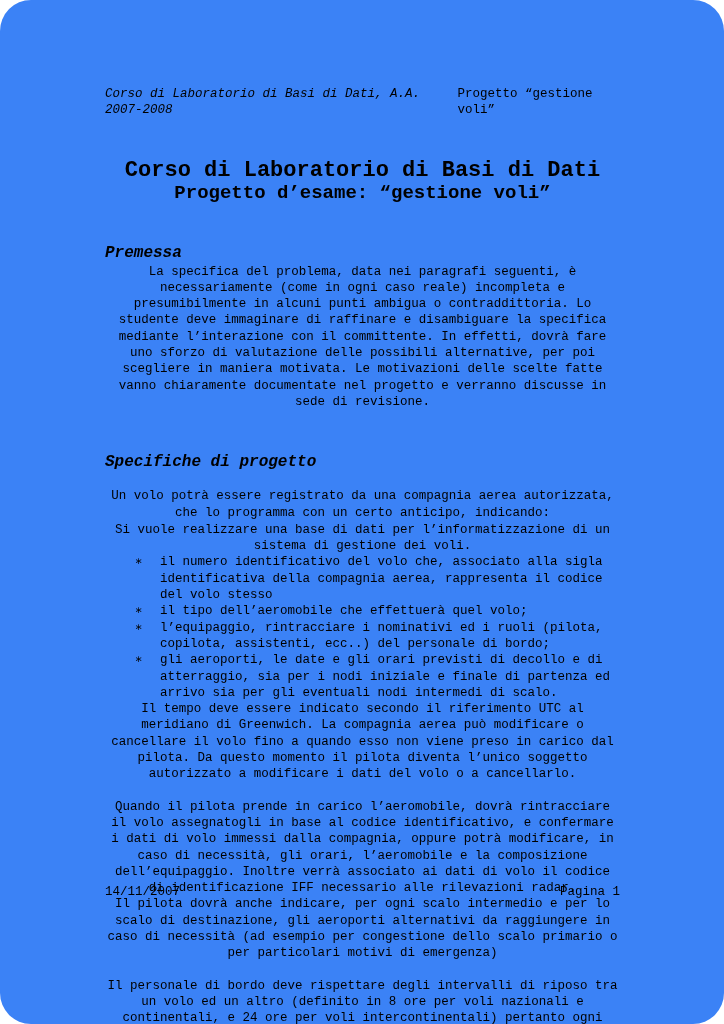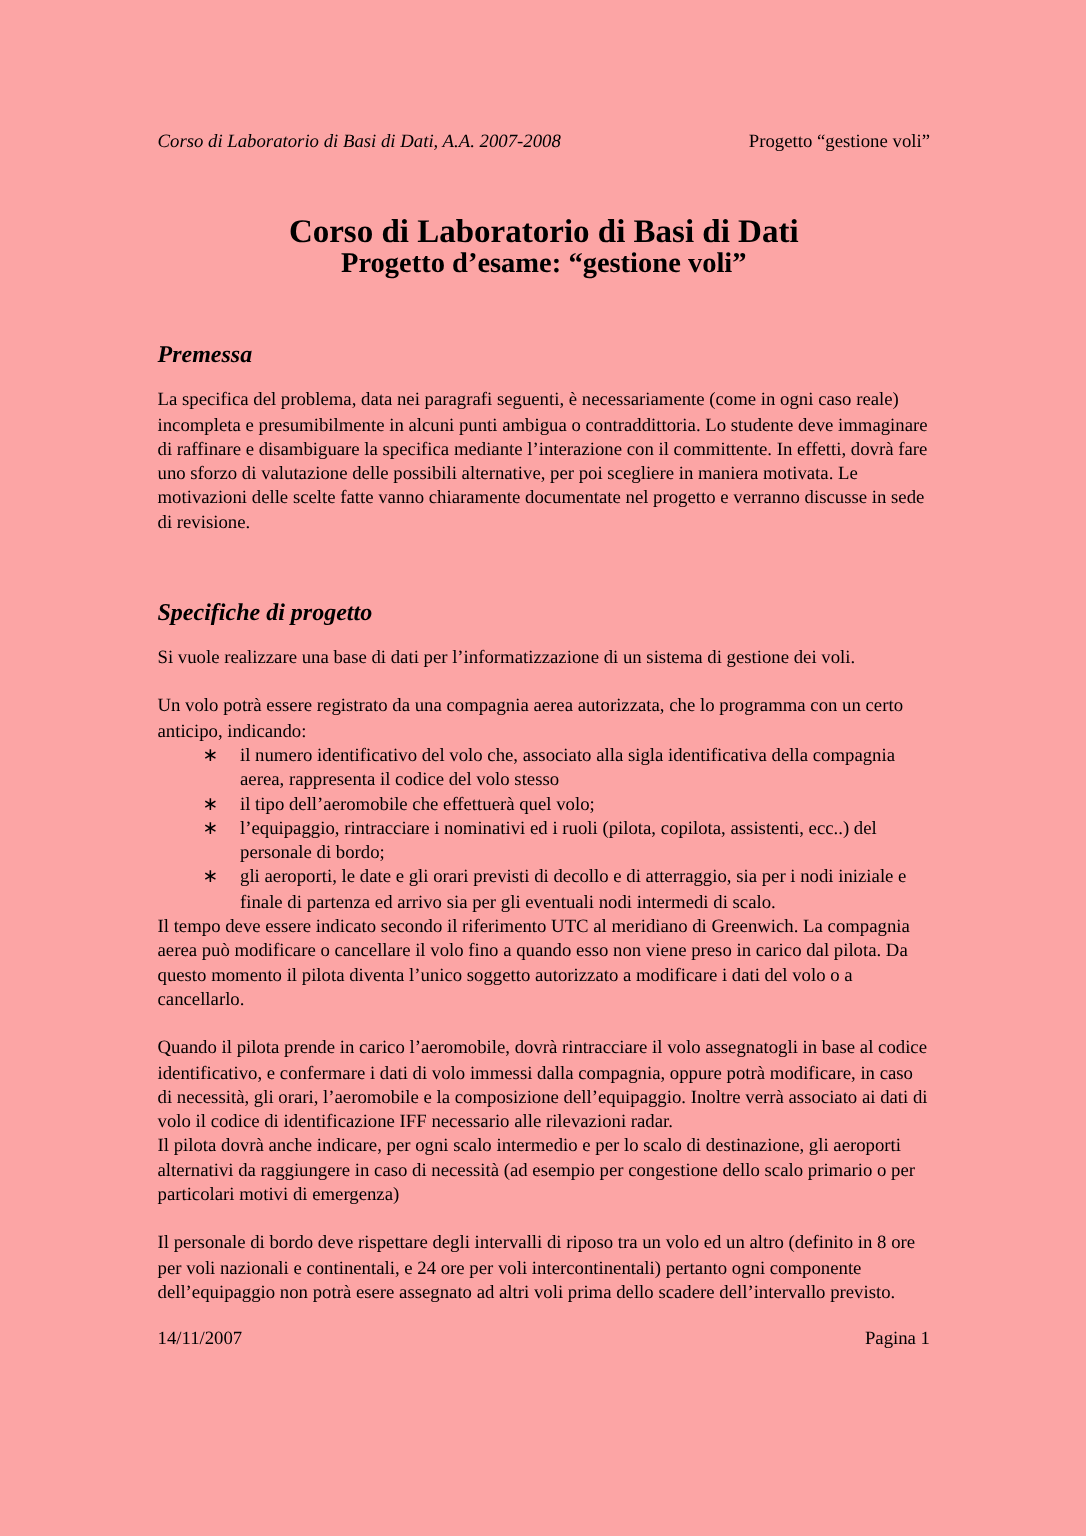--- a/index.html
+++ b/index.html
@@ -4,26 +4,27 @@
 <style>
   html, body {
     margin: 0;
     padding: 0;
     background: #ffffff;
   }
   .page {
     position: relative;
     width: 724px;
     height: 1024px;
-    background: #fca5a5;
+    background: #3b82f6;
     color: #000000;
-    font-family: Liberation Serif, serif;
+    font-family: Liberation Mono, monospace;
     font-size: 12.5px;
     line-height: 16.3px;
     overflow: hidden;
+    border-radius: 31px;
   }
   .content {
     padding: 86px 104px 0 105px;
   }
   .page-header {
     display: flex;
     justify-content: space-between;
     align-items: baseline;
     font-size: 12.5px;
   }
@@ -48,21 +49,22 @@
   }
   .section-heading {
     font-size: 16px;
     line-height: 19px;
     font-weight: bold;
     font-style: italic;
   }
   .h-premessa { margin-top: 40px; }
   .h-specifiche { margin-top: 43px; }
   p.body-par {
-    margin: 12px 0 0 0;
+    margin: 1px 0 0 0;
+    text-align: center;
   }
   p.body-par.no-gap { margin-top: 0; }
   p.body-par.line-gap { margin-top: 16px; }
   ul.star-list {
     margin: 0;
     padding: 0 0 0 30px;
     list-style: none;
   }
   ul.star-list li {
     display: flex;
@@ -97,22 +99,22 @@
     </div>
 
     <div class="doc-title">Corso di Laboratorio di Basi di Dati</div>
     <div class="doc-subtitle">Progetto d’esame: “gestione voli”</div>
 
 
     <div class="section-heading h-premessa">Premessa</div>
     <p class="body-par">La specifica del problema, data nei paragrafi seguenti, è necessariamente (come in ogni caso reale) incompleta e presumibilmente in alcuni punti ambigua o contraddittoria. Lo studente deve immaginare di raffinare e disambiguare la specifica mediante l’interazione con il committente. In effetti, dovrà fare uno sforzo di valutazione delle possibili alternative, per poi scegliere in maniera motivata. Le motivazioni delle scelte fatte vanno chiaramente documentate nel progetto e verranno discusse in sede di revisione.</p>
 
     <div class="section-heading h-specifiche">Specifiche di progetto</div>
+    <p class="body-par line-gap">Un volo potrà essere registrato da una compagnia aerea autorizzata, che lo programma con un certo anticipo, indicando:</p>
     <p class="body-par">Si vuole realizzare una base di dati per l’informatizzazione di un sistema di gestione dei voli.</p>
-    <p class="body-par line-gap">Un volo potrà essere registrato da una compagnia aerea autorizzata, che lo programma con un certo anticipo, indicando:</p>
 
     <ul class="star-list">
       <li>
         <span class="marker">∗</span>
         <span class="btext">il numero identificativo del volo che, associato alla sigla identificativa della compagnia aerea, rappresenta il codice del volo stesso</span>
       </li>
       <li>
         <span class="marker">∗</span>
         <span class="btext">il tipo dell’aeromobile che effettuerà quel volo;</span>
       </li>

